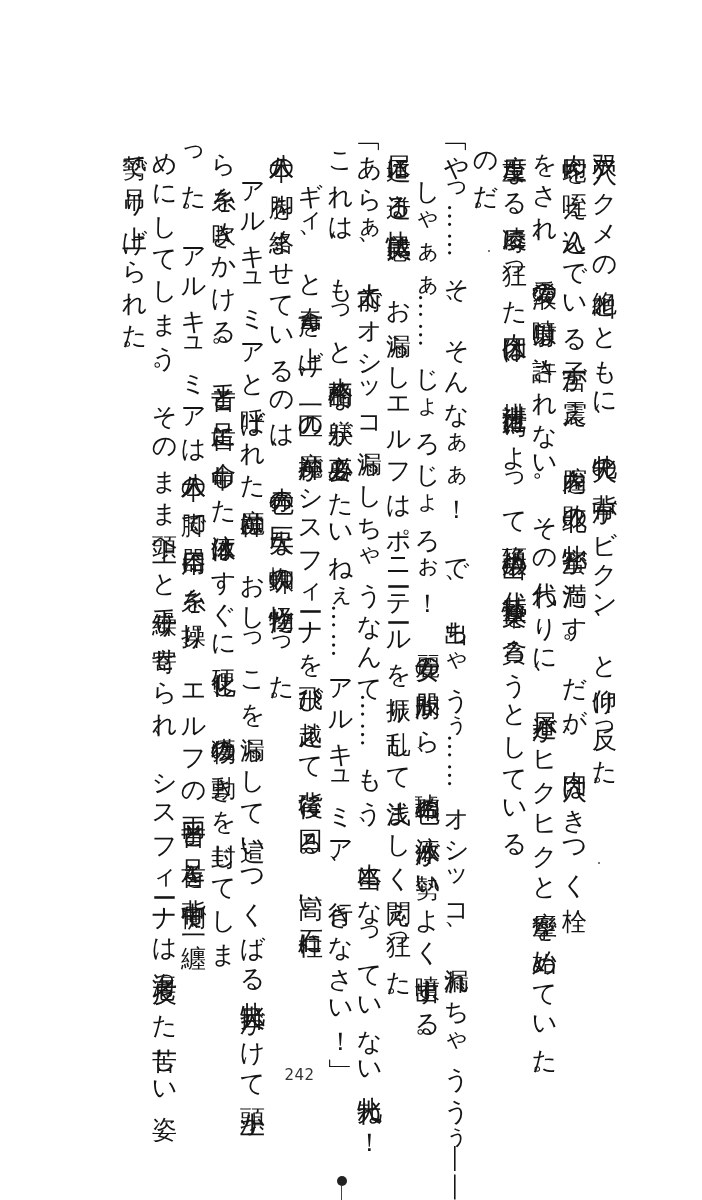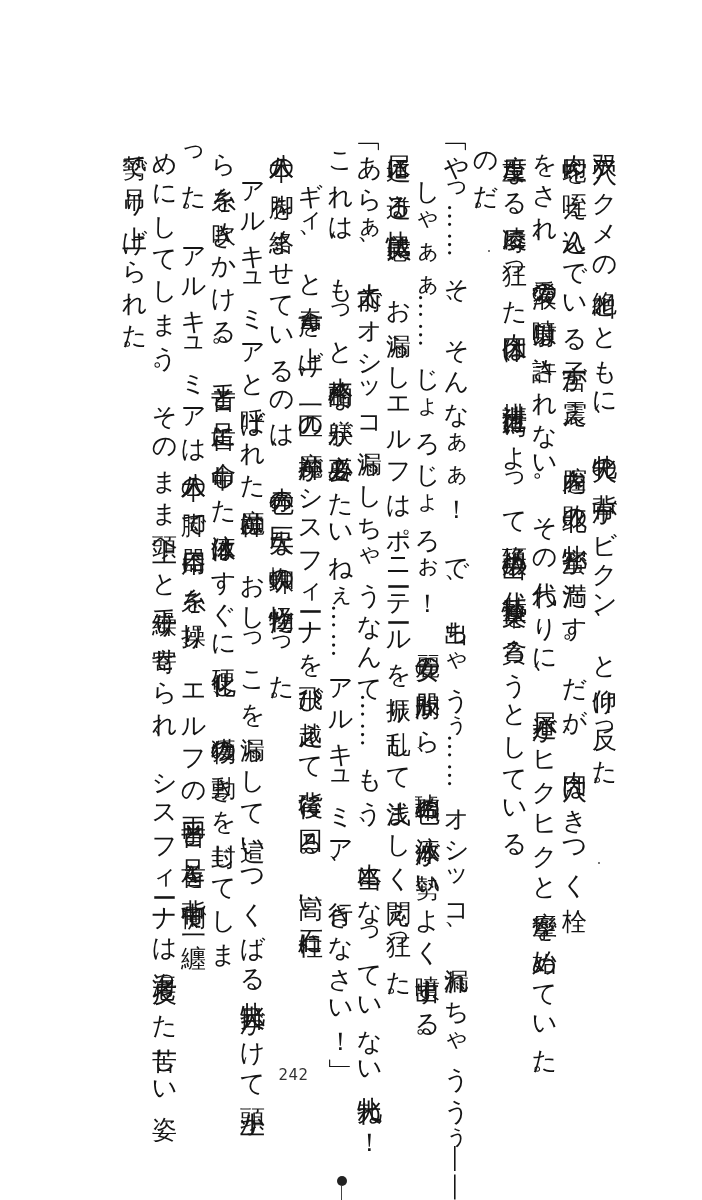--- a/index.html
+++ b/index.html
@@ -32,21 +32,21 @@
     text-orientation: mixed;
     font-size: 25px;
     line-height: 30px;
     letter-spacing: 3.6px;
     white-space: nowrap;
     color: #151515;
   }
   .page-number {
     position: absolute;
     top: 1066px;
-    left: 0;
+    left: 6px;
     width: 587px;
     text-align: center;
     font-family: "DejaVu Sans", "Liberation Sans", sans-serif;
     font-size: 15px;
     color: #333333;
     letter-spacing: 0.5px;
   }
   .ornament-dot {
     position: absolute;
     left: 337px;

